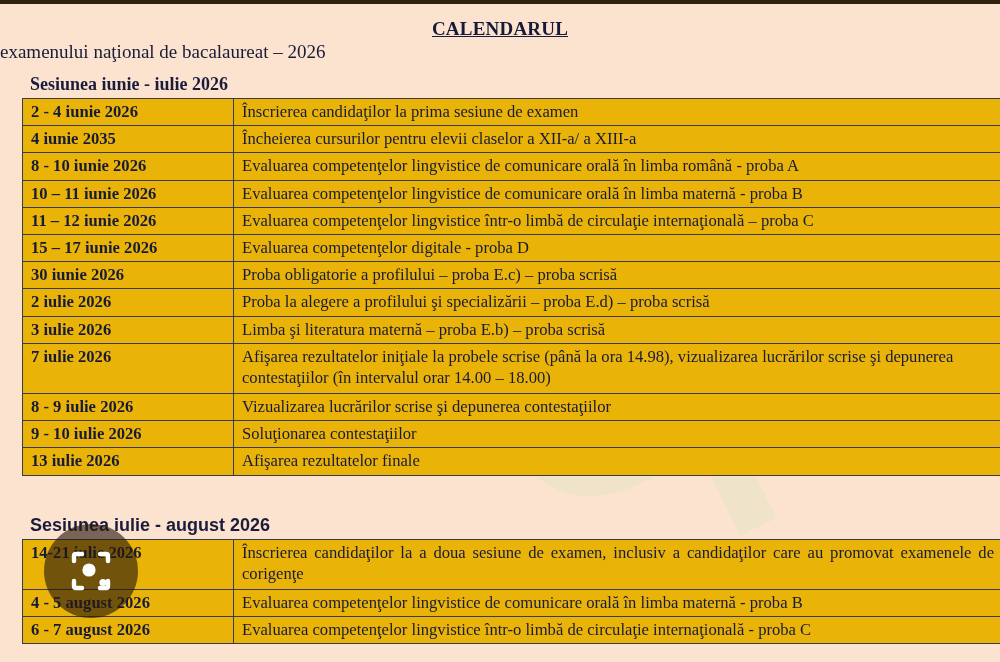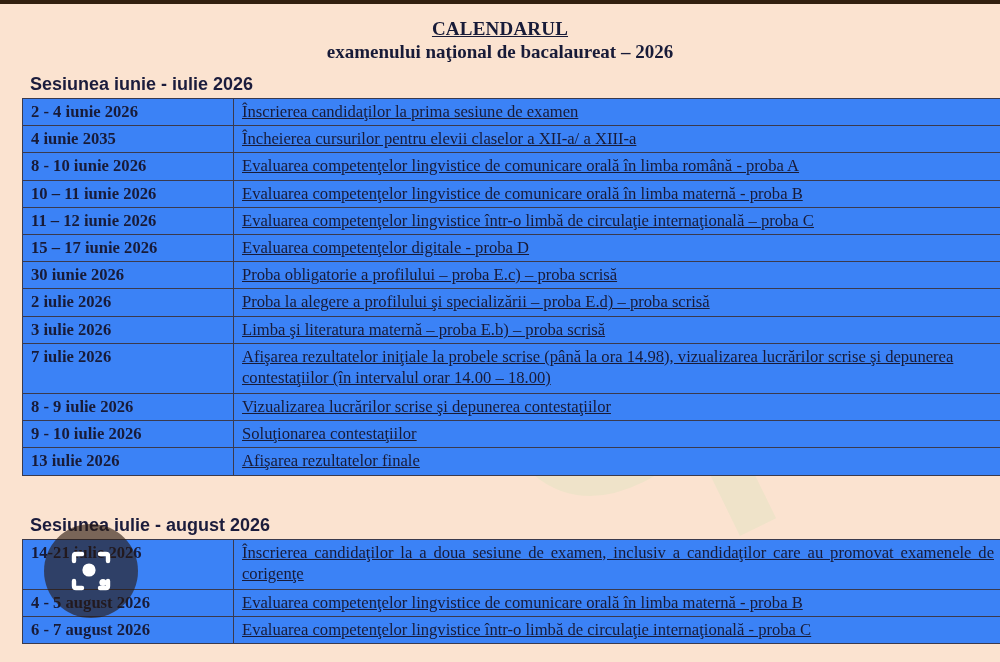--- a/index.html
+++ b/index.html
@@ -84,67 +84,66 @@
     text-align: center;
     font-weight: bold;
     font-size: 19px;
     letter-spacing: 0.2px;
     margin: 0;
     padding: 18px 0 0 0;
     line-height: 1.18;
     text-decoration: underline;
   }
   .doc-subtitle {
-    text-align: center;
-    font-weight: bold;
+    font-weight: normal;
     font-size: 19px;
     margin: 0;
     padding: 1px 0 0 0;
     line-height: 1.18;
   }
 
   .session-heading {
     font-family: "Liberation Sans", "DejaVu Sans", sans-serif;
     font-weight: bold;
     font-size: 18px;
     color: #1b1c3c;
     margin: 0;
     padding: 0;
   }
   .session-heading.first {
     margin: 10px 8px 3px 30px;
+    font-family: Liberation Serif, serif;
   }
   .session-heading.second {
     margin: 39px 0 3px 30px;
   }
 
   
   .cal-table {
     border-collapse: collapse;
     table-layout: fixed;
     margin-left: 22px;
     width: 950px;
     background: #fbe3d0;
   }
   .cal-table td {
     border: 1px solid #3a3a4d;
     padding: 2px 6px 3px 8px;
     font-size: 16.6px;
     line-height: 1.28;
     vertical-align: top;
-    background: #3b82f6;
+    background: #eab308;
   }
   .cal-table td.date-cell {
     width: 196px;
     font-weight: bold;
     white-space: nowrap;
   }
   .cal-table td.desc-cell {
     width: 752px;
-    text-decoration: underline;
   }
   .cal-table tr.tall td {
     height: 44px;
   }
   .cal-table.justified td.desc-cell.justify {
     text-align: justify;
     text-align-last: left;
   }
 
   

